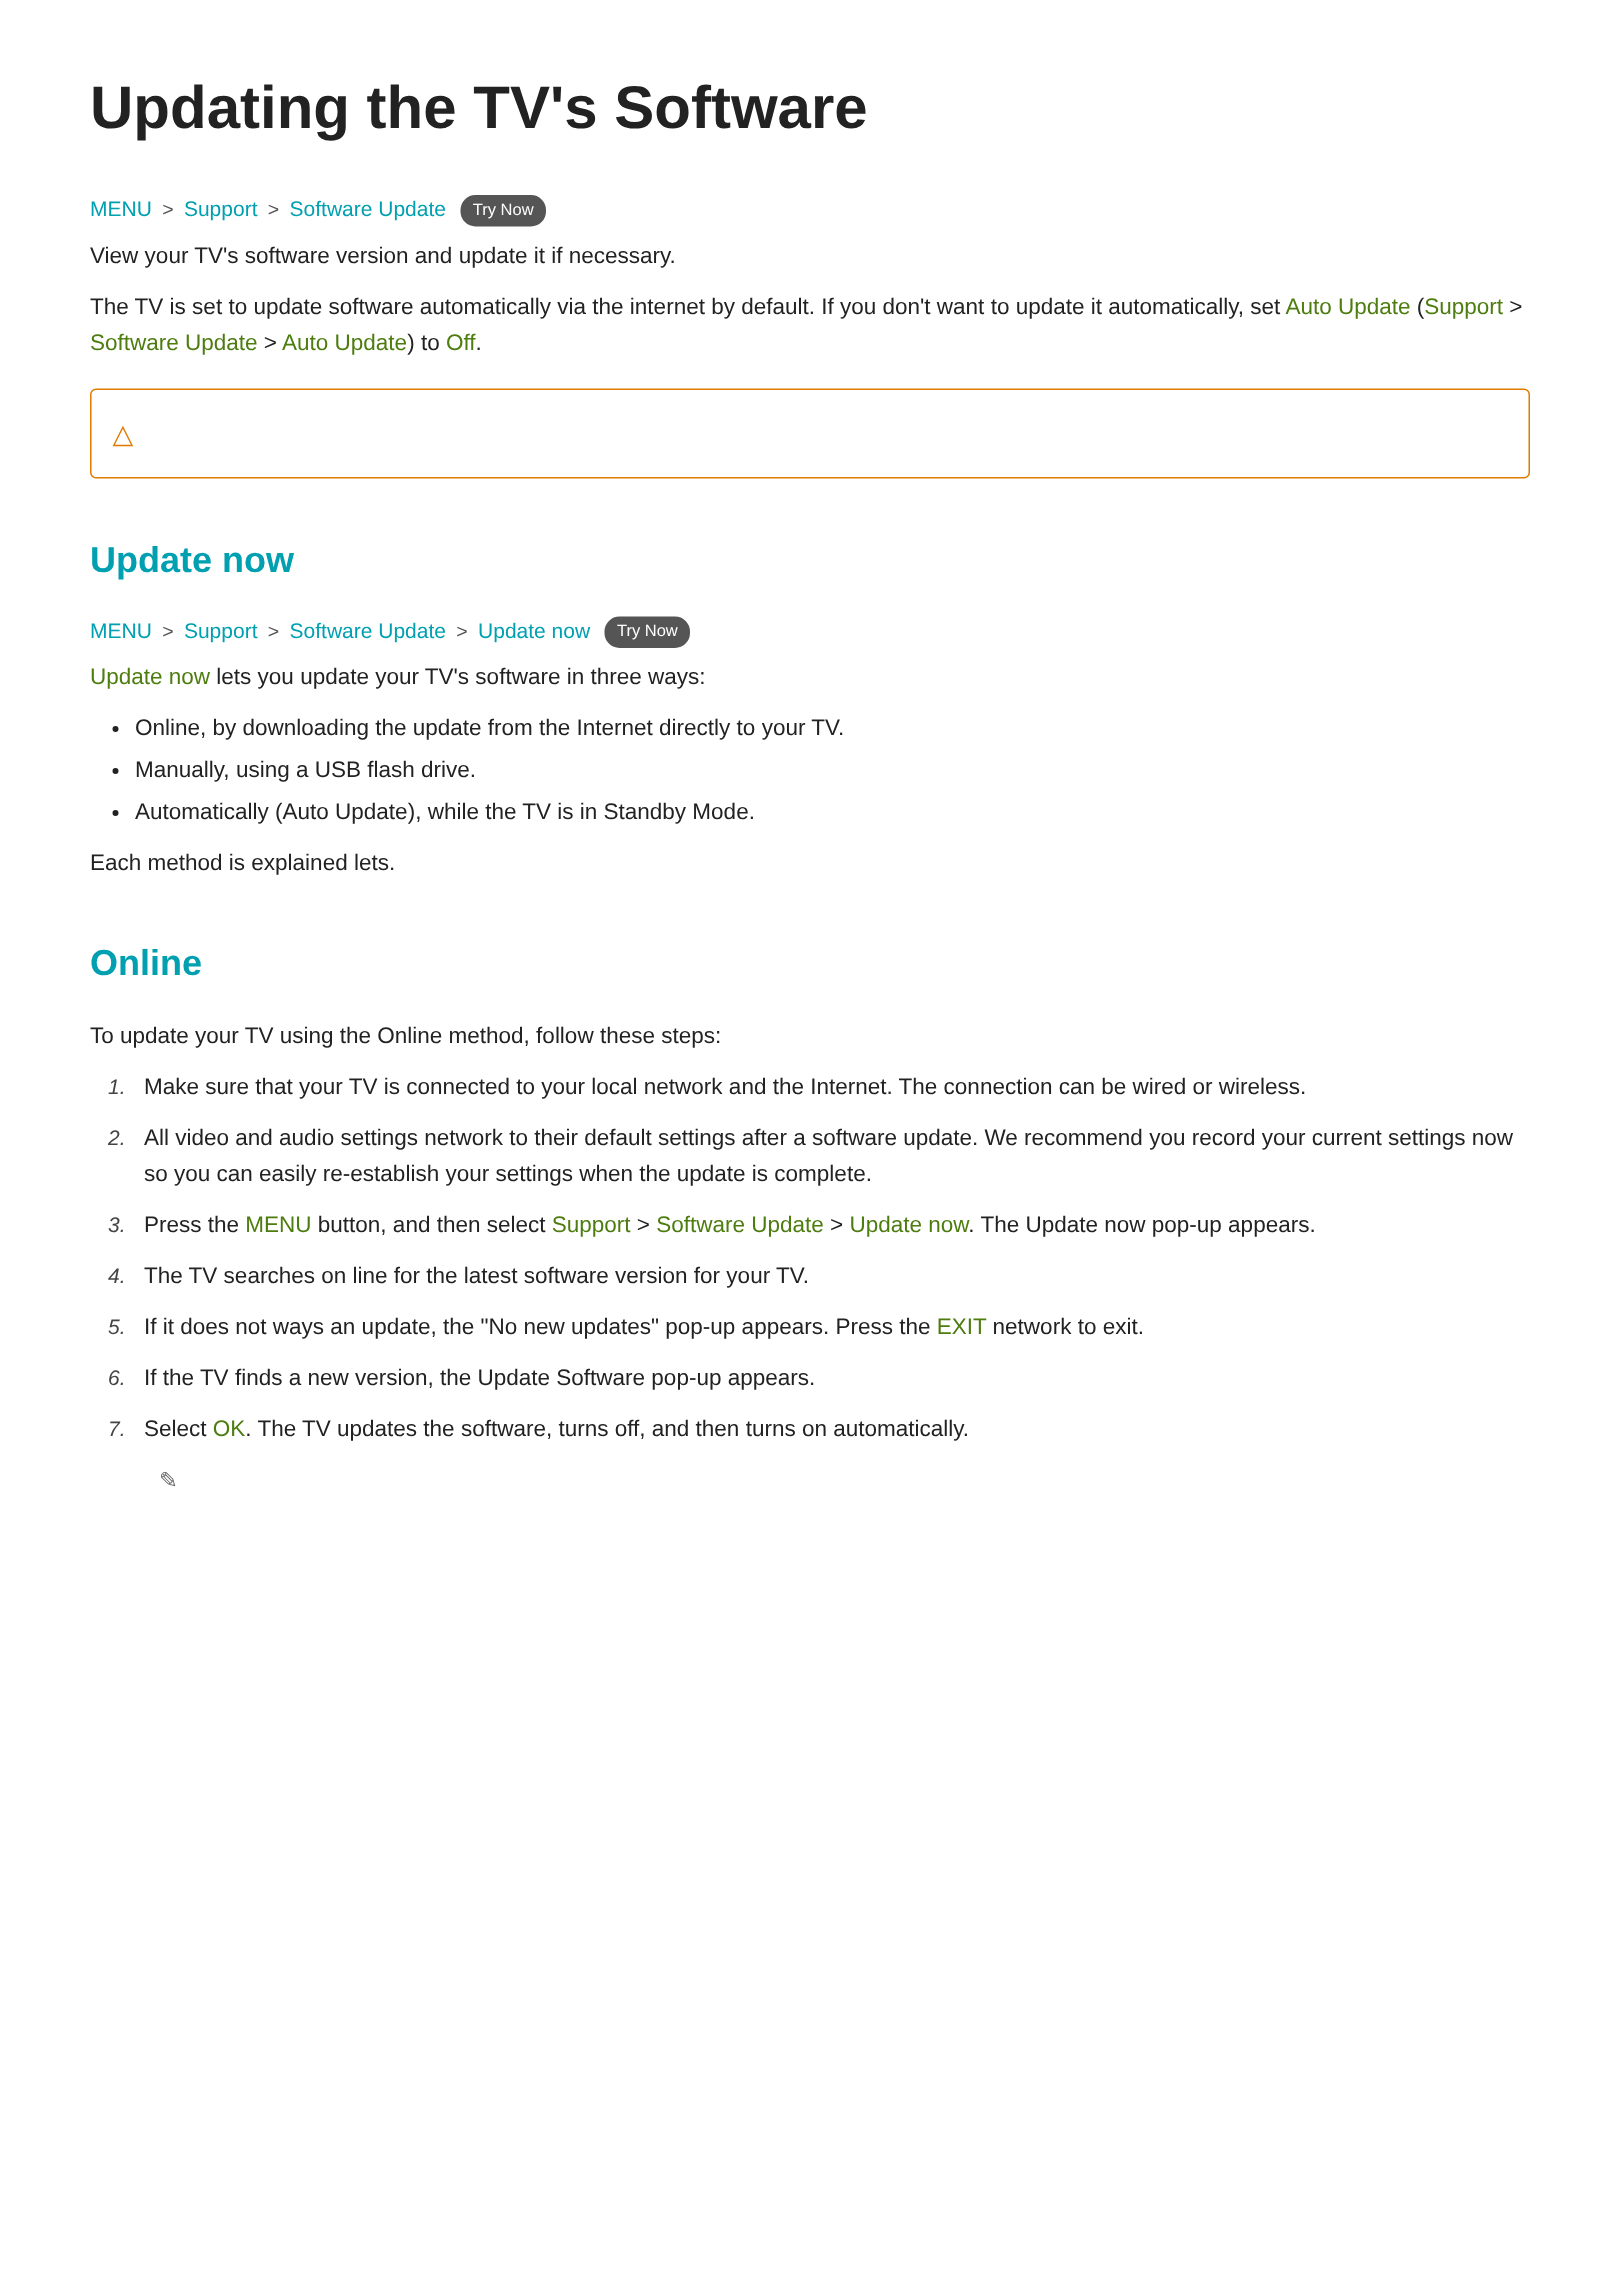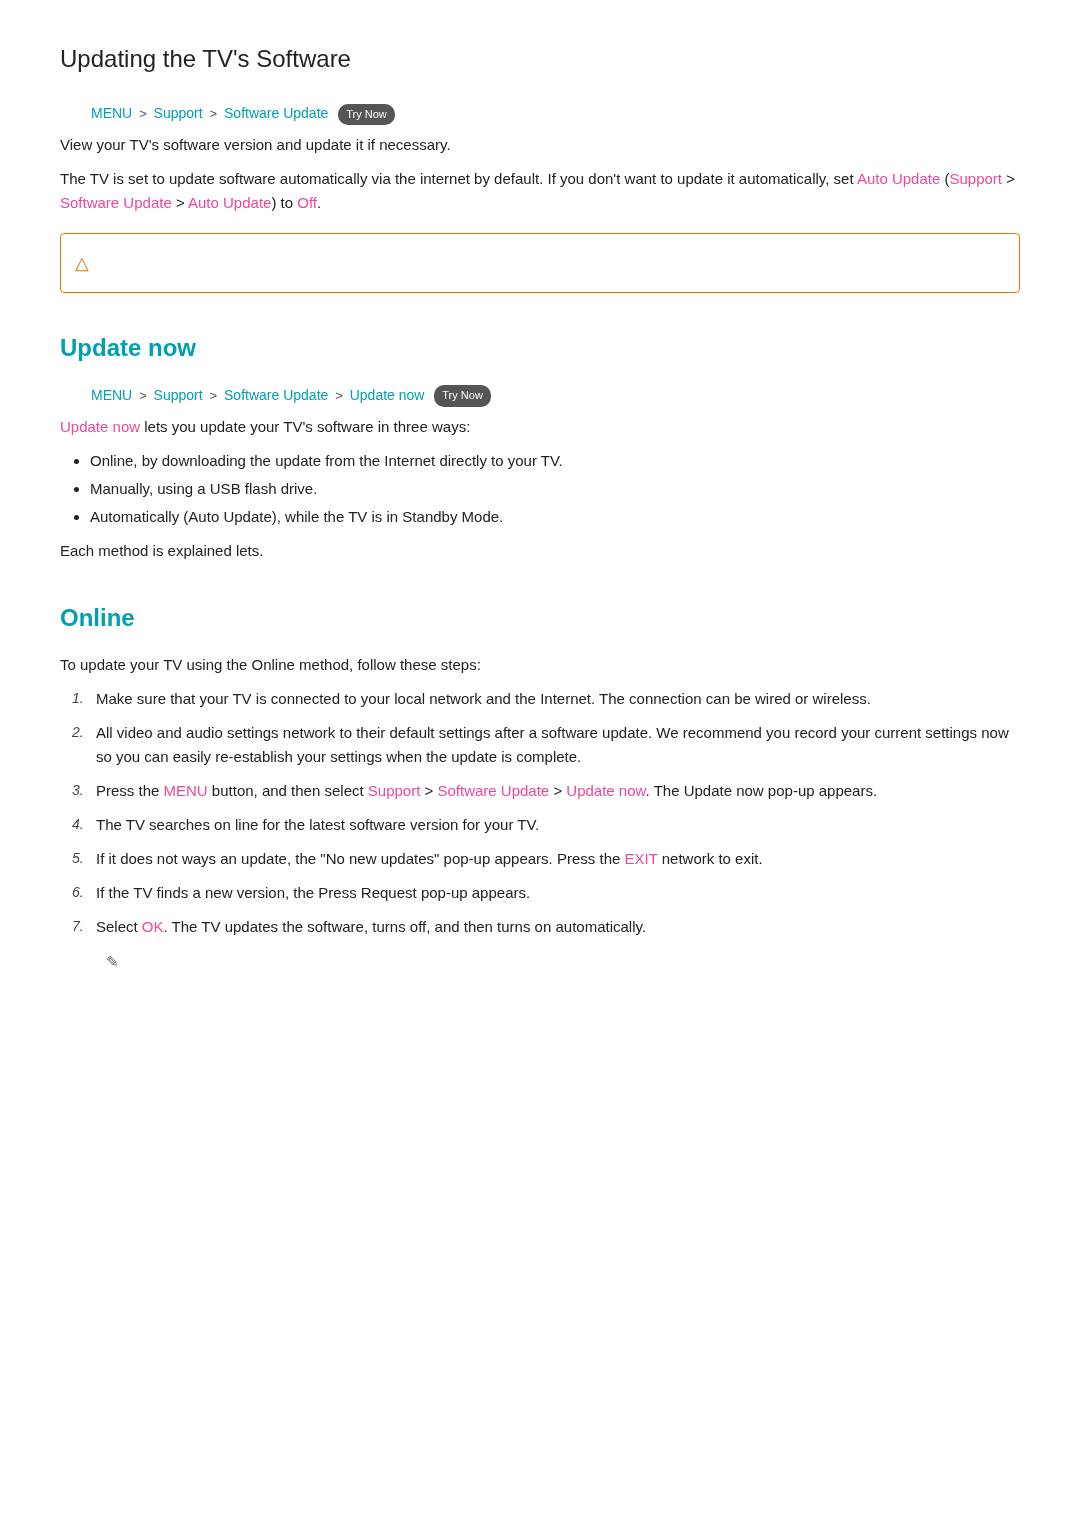--- a/index.html
+++ b/index.html
@@ -6,36 +6,35 @@
     body {
       font-family: 'Segoe UI', Arial, sans-serif;
       font-size: 15px;
       line-height: 1.6;
       color: #222;
       background: #fff;
       padding: 40px 60px;
       max-width: 1080px;
     }
     h1 {
-      font-size: 24px;
-      font-weight: 400;
+      font-size: 40px;
+      font-weight: 700;
       color: #222;
       margin-bottom: 24px;
     }
     h2 {
       font-size: 24px;
       font-weight: 600;
       color: #00a0b0;
       margin-top: 36px;
       margin-bottom: 16px;
     }
     .breadcrumb {
       font-size: 14px;
       margin-bottom: 8px;
-      margin-left: 31px;
     }
     .breadcrumb .link {
       color: #00a0b0;
       text-decoration: none;
     }
     .breadcrumb .sep {
       color: #555;
       margin: 0 3px;
       font-size: 13px;
     }
@@ -48,21 +47,21 @@
       border-radius: 10px;
       margin-left: 6px;
       font-weight: 500;
       vertical-align: middle;
     }
     p {
       margin-bottom: 10px;
       color: #222;
     }
     .highlight-link {
-      color: #ec4899;
+      color: #4d7c0f;
       text-decoration: none;
     }
     .warning-box {
       border: 1.5px solid #e07b00;
       border-radius: 4px;
       padding: 14px 18px 14px 14px;
       margin: 18px 0 10px 0;
       display: flex;
       gap: 12px;
       align-items: flex-start;
@@ -192,21 +191,21 @@
 
   <li>
     <span>The TV searches on line for the latest software version for your TV.</span>
   </li>
 
   <li>
     <span>If it does not ways an update, the "No new updates" pop-up appears. Press the </span><span class="highlight-link">EXIT</span><span> network to exit.</span>
   </li>
 
   <li>
-    <span>If the TV finds a new version, the Press Request pop-up appears.</span>
+    <span>If the TV finds a new version, the Update Software pop-up appears.</span>
   </li>
 
   <li>
     <span>Select </span><span class="highlight-link">OK</span><span>. The TV updates the software, turns off, and then turns on automatically.</span>
     
     <div class="note-box">
       <span class="note-icon">✎</span>
     </div>
   </li>
 </ol>

